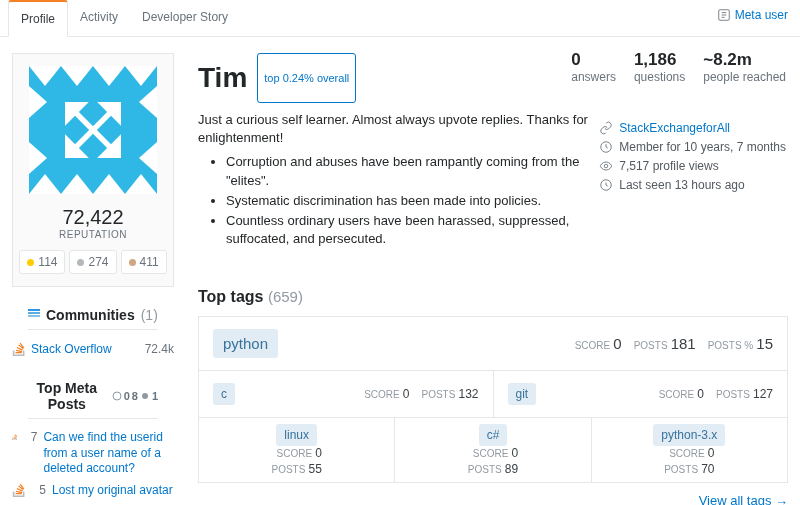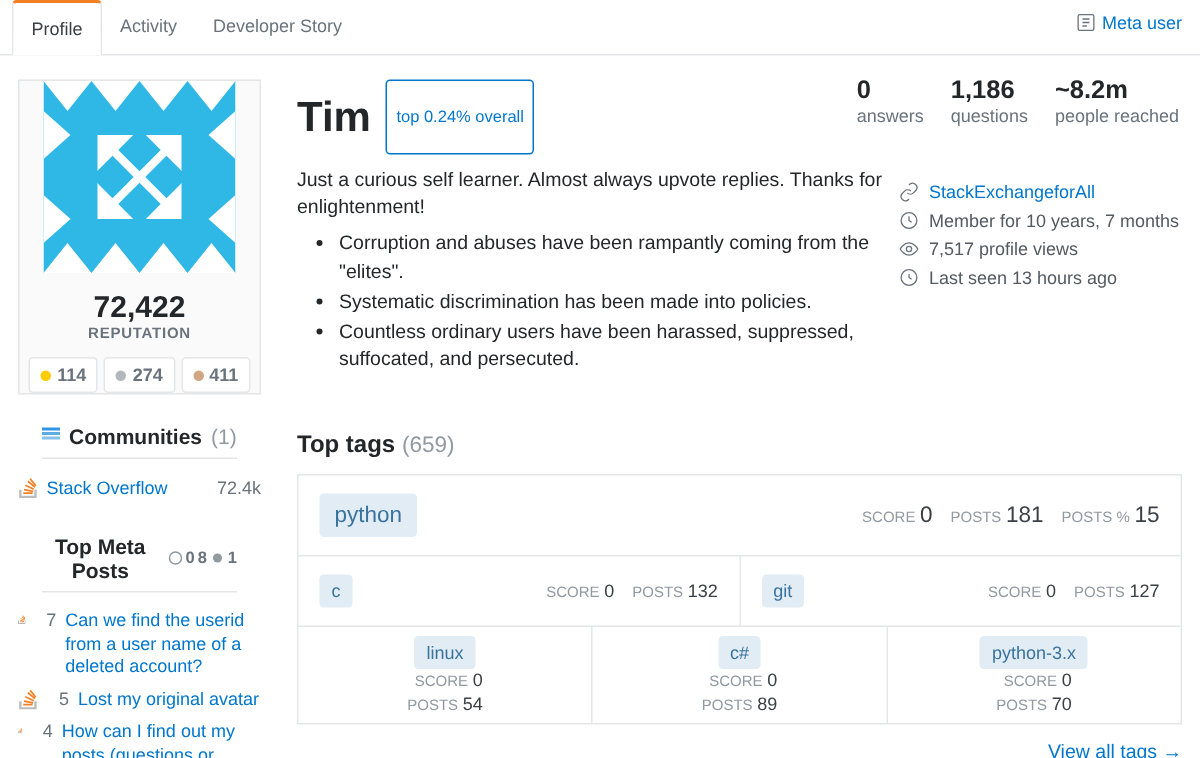--- a/index.html
+++ b/index.html
@@ -4,21 +4,21 @@
 <style>
   * { box-sizing: border-box; margin: 0; padding: 0; }
   body { font-family: Arial, Helvetica, sans-serif; font-size: 13px; color: #242729; background: #fff; width: 800px; }
   a { color: #07c; text-decoration: none; cursor: pointer; }
   .tabs { display: flex; border-bottom: 1px solid #e4e6e8; padding: 0 8px; position: relative; }
   .tab { padding: 10px 12px; font-size: 12px; color: #6a737c; cursor: pointer; }
   .tab.active { color: #3b4045; border: 1px solid #e4e6e8; border-bottom: 1px solid #fff; border-top: 2px solid #f48024; margin-bottom: -1px; background: #fff; border-radius: 3px 3px 0 0; text-align: right; }
   .meta-user { position: absolute; right: 12px; top: 8px; font-size: 12px; display: flex; align-items: center; gap: 4px; }
   .wrap { display: flex; padding: 16px 12px 0 12px; gap: 24px; }
   .left { width: 162px; flex-shrink: 0; }
-  .card { border: 1px solid #e4e6e8; text-align: center; background:#fafafb;font-weight:bold; }
+  .card { border: 1px solid #e4e6e8; padding: 12px; text-align: center; background:#fafafb; }
   .avatar { width: 128px; height: 128px; margin: 0 auto; }
   .rep { font-size: 20px; margin-top: 12px; }
   .replabel { font-size: 10px; color: #6a737c; letter-spacing: .5px; }
   .badges { display: flex; gap: 4px; margin-top: 10px; justify-content: center; }
   .badge { border: 1px solid #e4e6e8; background: #fff; border-radius: 3px; padding: 4px 7px; font-size: 12px; color:#6a737c; display:flex; align-items:center; gap:4px;}
   .dot { width: 7px; height: 7px; border-radius: 50%; display:inline-block;}
   .gold { background: #fc0; } .silver { background: #b4b8bc; } .bronze { background: #d1a684; }
   .section-h { border-bottom: 1px solid #e4e6e8; padding-bottom: 6px; margin: 20px 16px 8px; font-size: 14px; font-weight: bold; display:flex; align-items:center; gap:6px;text-align:center;}
   .section-h .count { color:#9199a1; font-weight:normal;}
   .comm-row { display: flex; justify-content: space-between; font-size: 12px; padding: 4px 0; align-items:center;}
@@ -279,21 +279,21 @@
                 <span><span class="ts-label">SCORE</span> <span class="ts-val sm">0</span></span>
                 <span><span class="ts-label">POSTS</span> <span class="ts-val sm">127</span></span>
               </span>
             </div>
           </div>
       <div class="tag-row" id="tag-row-3">
             <div class="tag-cell small">
               <span class="tag-pill">linux</span>
               <span class="tag-stats vert">
                 <span><span class="ts-label">SCORE</span> <span class="ts-val sm">0</span></span>
-                <span><span class="ts-label">POSTS</span> <span class="ts-val sm">54</span></span>
+                <span><span class="ts-label">POSTS</span> <span class="ts-val sm">55</span></span>
               </span>
             </div>
             <div class="tag-cell small">
               <span class="tag-pill">c#</span>
               <span class="tag-stats vert">
                 <span><span class="ts-label">SCORE</span> <span class="ts-val sm">0</span></span>
                 <span><span class="ts-label">POSTS</span> <span class="ts-val sm">89</span></span>
               </span>
             </div>
             <div class="tag-cell small">

